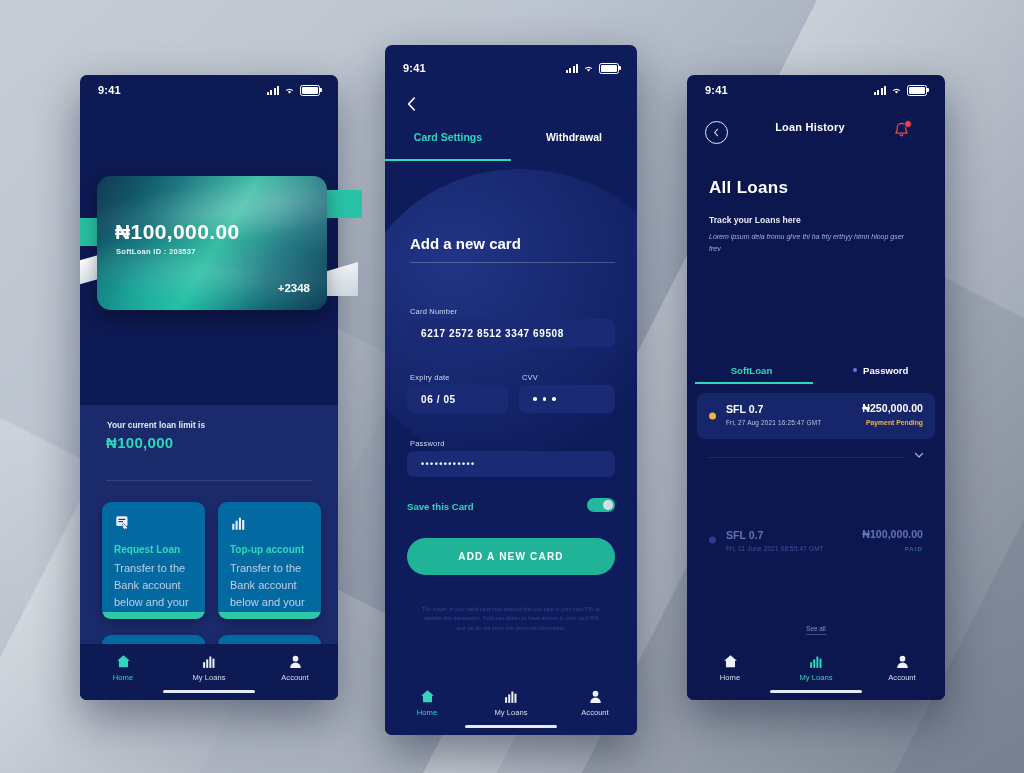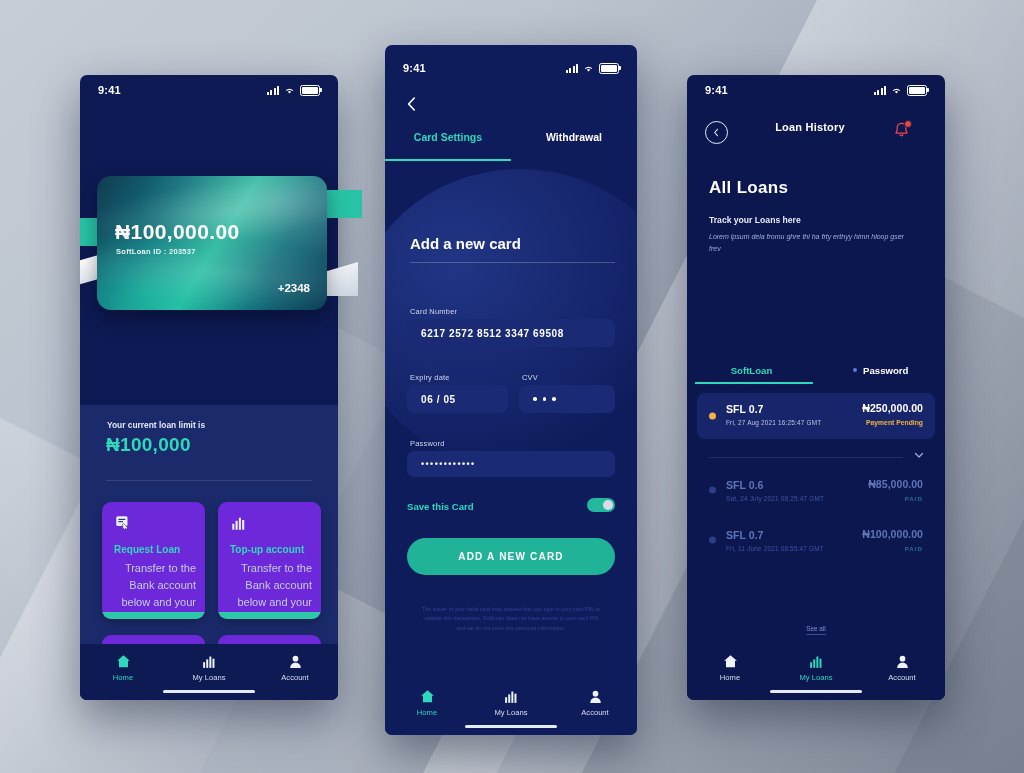--- a/index.html
+++ b/index.html
@@ -83,27 +83,27 @@
   .st-white-l{left:80px;top:256px;width:30px;height:24px;
     background:linear-gradient(180deg,#fff,#dfe6ef);transform:skewY(-16deg);}
   .st-white-r{left:312px;top:262px;width:46px;height:34px;
     background:linear-gradient(160deg,#fff,#c9d3e0);
     clip-path:polygon(0 40%,100% 0,100% 100%,0 100%);}
 
   
   .limit-panel{position:absolute;left:80px;top:330px;width:258px;height:85px;
     background:#1b2a6b;z-index:3;}
   .limit-lbl{position:absolute;left:27px;top:15px;color:#e2e8f6;font-size:8.4px;font-weight:bold;}
-  .limit-val{position:absolute;left:26px;top:29px;color:#2ed8bb;font-size:19px;font-weight:bold;
+  .limit-val{position:absolute;left:26px;top:29px;color:#2ed8bb;font-size:15px;font-weight:bold;
     letter-spacing:.3px;}
   .limit-rule{position:absolute;left:26px;right:26px;bottom:9px;height:1px;background:rgba(255,255,255,.12);}
 
   .grid-area{position:absolute;left:80px;top:415px;width:258px;bottom:0;background:#1b2a6b;z-index:3;}
-  .tile{position:absolute;width:103px;border-radius:9px;background:#6d28d9;overflow:hidden;
-    box-shadow:0 4px 10px rgba(0,0,0,.25);text-align:right;}
+  .tile{position:absolute;width:103px;border-radius:9px;background:#0369a1;overflow:hidden;
+    box-shadow:0 4px 10px rgba(0,0,0,.25);}
   .tile.t1{left:22px;top:12px;height:117px;}
   .tile.t2{left:138px;top:12px;height:117px;}
   .tile.t3{left:22px;top:145px;height:117px;}
   .tile.t4{left:138px;top:145px;height:117px;}
   .tile-ico{position:absolute;left:12px;top:12px;width:18px;height:18px;color:#e8eefb;}
   .tile-title{position:absolute;left:12px;top:42px;color:#2fd9bb;font-size:10px;font-weight:bold;}
   .tile-desc{position:absolute;left:12px;right:9px;top:58px;color:#c4cde4;font-size:11px;
     line-height:1.55;}
   .tile-bar{position:absolute;left:0;right:0;bottom:0;height:7px;background:#2ec7a8;
     border-radius:0 0 9px 9px;}
@@ -451,27 +451,20 @@
       <span class="lr-name">SFL 0.7</span>
       <span class="lr-date">Fri, 27 Aug 2021 16:25:47 GMT</span>
       <span class="lr-amt">₦250,000.00</span>
       <span class="lr-status">Payment Pending</span>
     </div>
     <div class="row-div" style="top:382px;"></div>
     <svg class="chev-row" viewBox="0 0 24 24" style="top:374px;">
         <path d="M5 9l7 7 7-7" fill="none" stroke="currentColor" stroke-width="2.4" stroke-linecap="round" stroke-linejoin="round"></path>
       </svg>
 
-    <div class="loanrow dim" style="top:394px;height:42px;">
-      <span class="lr-dot"></span>
-      <span class="lr-name">SFL 0.6</span>
-      <span class="lr-date">Sat, 24 July 2021 08:25:47 GMT</span>
-      <span class="lr-amt">₦85,000.00</span>
-      <span class="lr-status paid">PAID</span>
-    </div>
     <div class="loanrow dim" style="top:444px;height:42px;">
       <span class="lr-dot"></span>
       <span class="lr-name">SFL 0.7</span>
       <span class="lr-date">Fri, 11 June 2021 08:55:47 GMT</span>
       <span class="lr-amt">₦100,000.00</span>
       <span class="lr-status paid">PAID</span>
     </div>
 
     <div class="seeall">See all</div>
 

